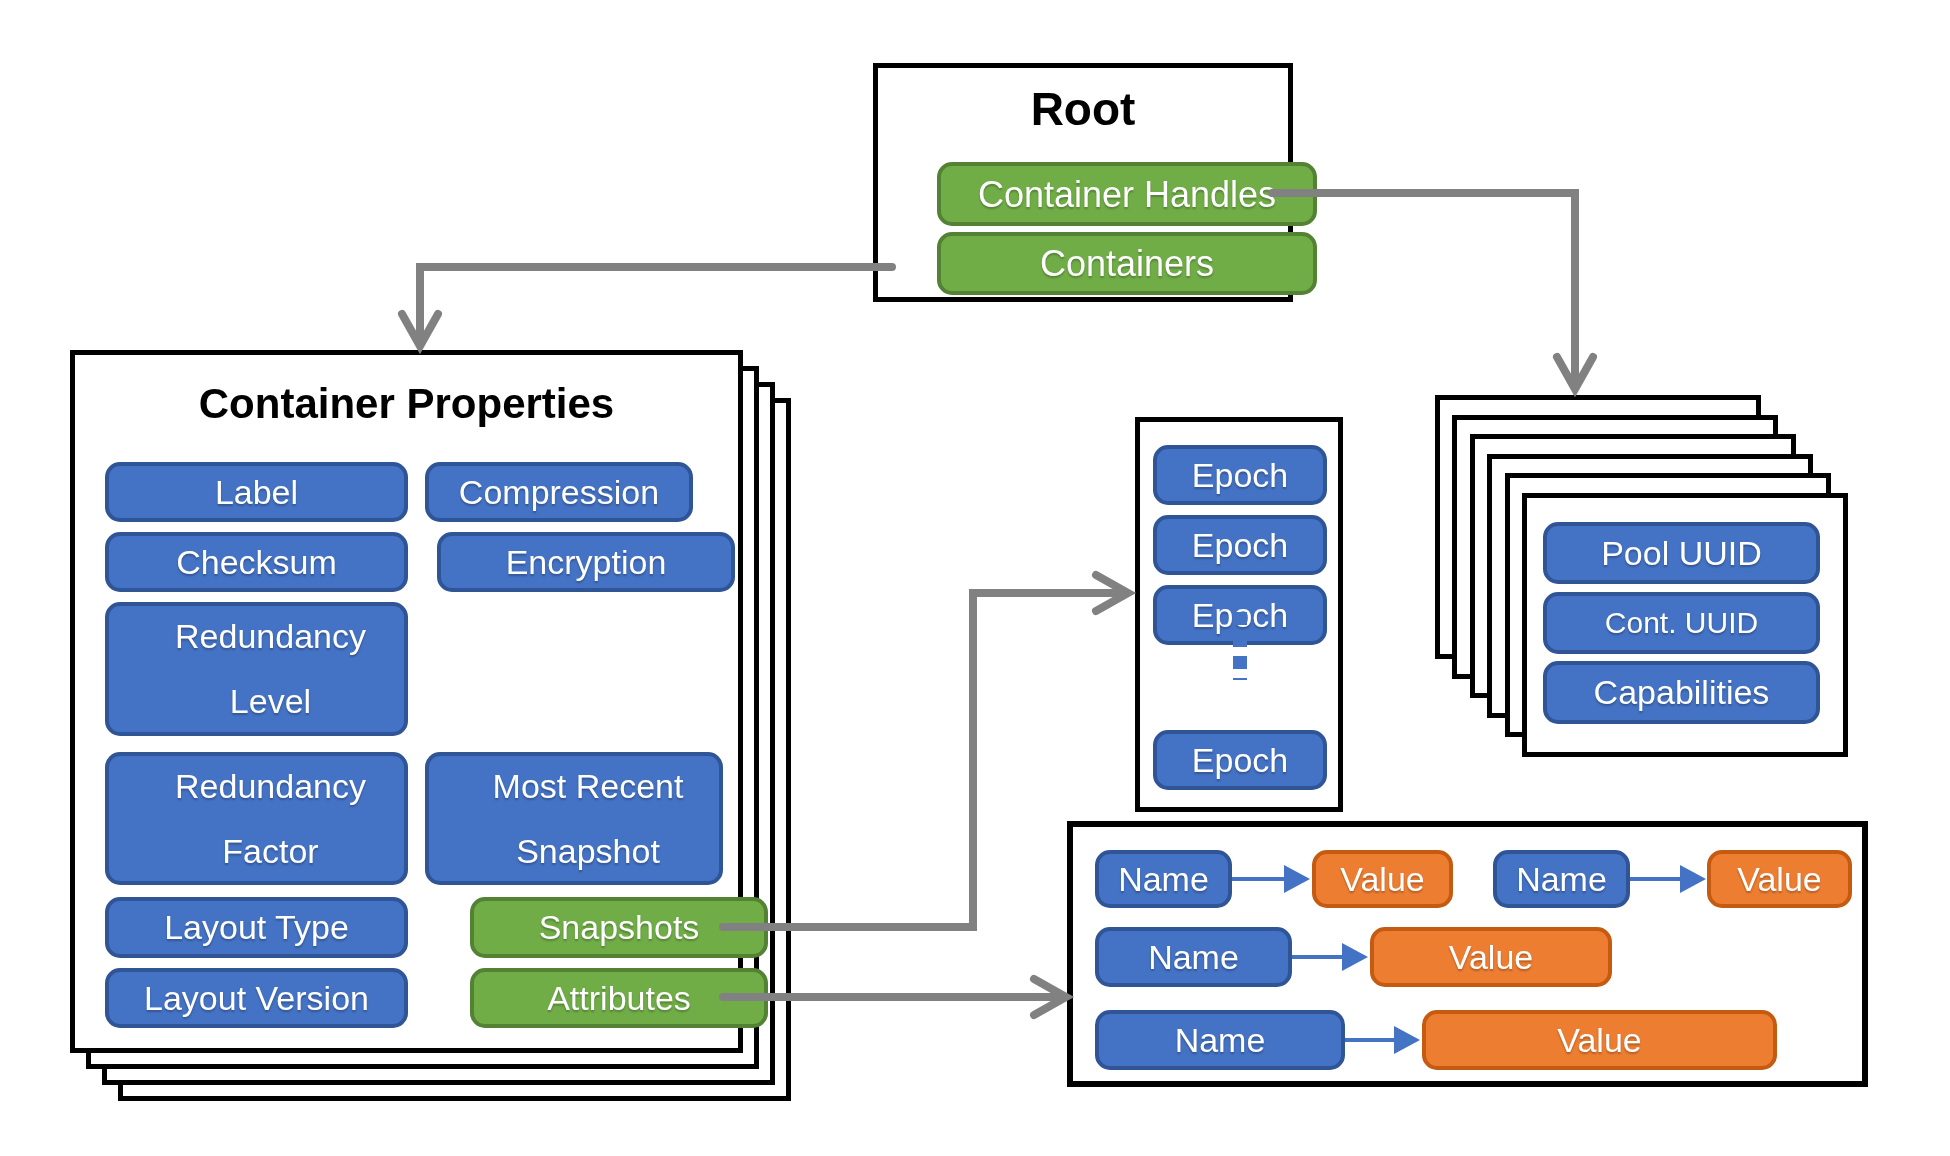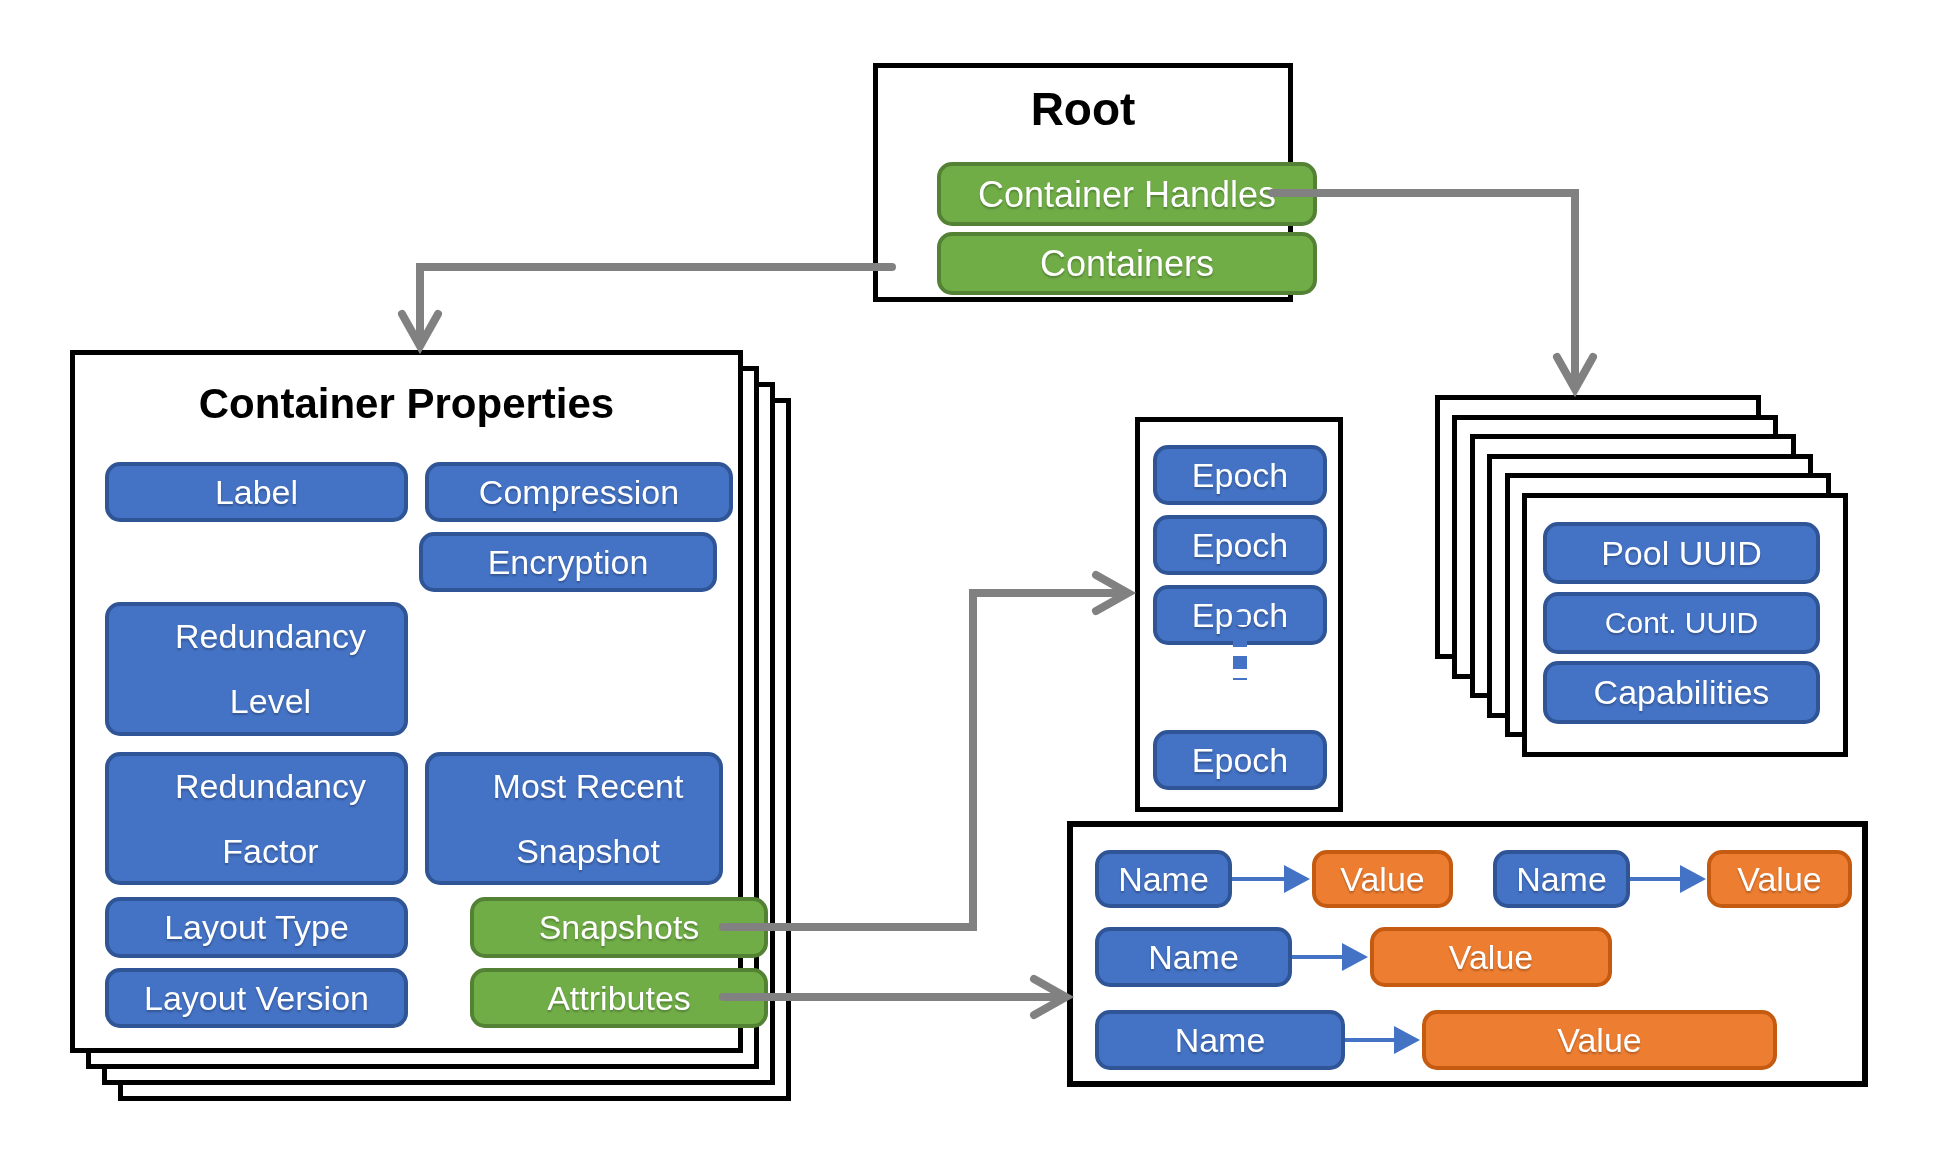--- a/index.html
+++ b/index.html
@@ -45,23 +45,24 @@
   </div>
 
   <div class="page z1" style="left:118px;top:398px;width:673px;height:703px;"></div>
   <div class="page z2" style="left:102px;top:382px;width:673px;height:703px;"></div>
   <div class="page z3" style="left:86px;top:366px;width:673px;height:703px;"></div>
 
   <div class="box z4" style="left:70px;top:350px;width:673px;height:703px;">
     <div class="title" style="top:25px;font-size:42px;">Container Properties</div>
 
     <div class="btn blue" style="left:30px;top:107px;width:303px;height:60px;font-size:34px;">Label</div>
-    <div class="btn blue" style="left:350px;top:107px;width:308px;height:60px;font-size:34px;">Compression</div>
+    <div class="btn blue" style="left:350px;top:107px;width:268px;height:60px;font-size:34px;">Compression</div>
 
-    <div class="btn blue" style="left:344px;top:177px;width:298px;height:60px;font-size:34px;">Encryption</div>
+    <div class="btn blue" style="left:30px;top:177px;width:303px;height:60px;font-size:34px;">Checksum</div>
+    <div class="btn blue" style="left:362px;top:177px;width:298px;height:60px;font-size:34px;">Encryption</div>
 
     <div class="btn blue tall" style="left:30px;top:247px;width:303px;height:134px;font-size:34px;">Redundancy
 Level</div>
 
     <div class="btn blue tall" style="left:30px;top:397px;width:303px;height:133px;font-size:34px;">Redundancy
 Factor</div>
     <div class="btn blue tall" style="left:350px;top:397px;width:298px;height:133px;font-size:34px;">Most Recent
 Snapshot</div>
 
     <div class="btn blue" style="left:30px;top:542px;width:303px;height:61px;font-size:34px;">Layout Type</div>

